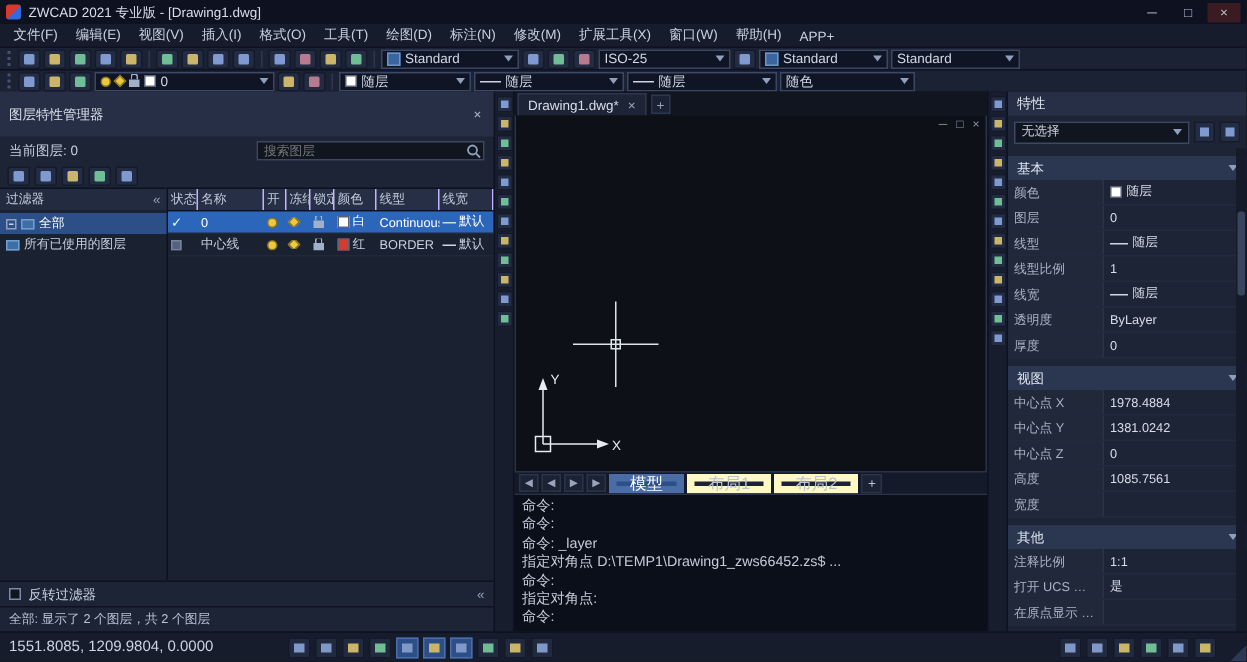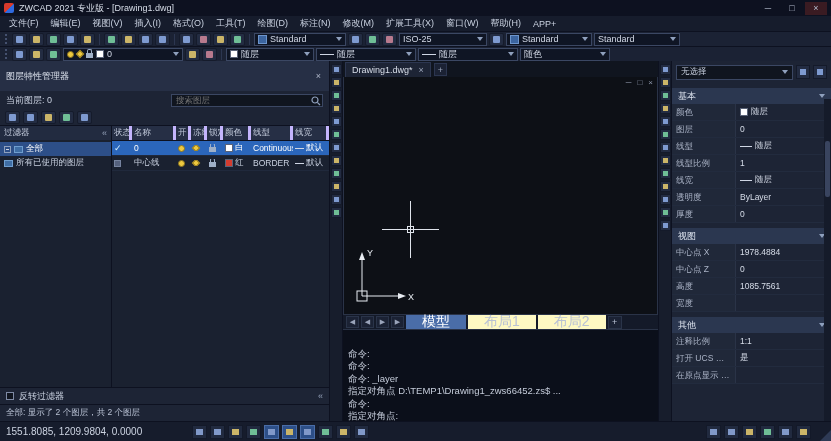--- a/index.html
+++ b/index.html
@@ -58,21 +58,21 @@
   .tree{padding:2px 0}
   .tree-row{height:14px;display:flex;align-items:center;gap:3px;padding:0 4px;font-size:8.5px;white-space:nowrap;overflow:hidden}
   .tree-row.selected{background:#2d4f88;color:#fff}
   .tree-row.child{}
   .expander{width:7px;height:7px;border:1px solid #8fa0bd;position:relative;flex:0 0 auto}
   .expander::before{content:"";position:absolute;left:1px;top:2px;width:3px;height:1px;background:#cfd6e4}
   .tree-icon{width:9px;height:7px;background:#3f6ea5;border:1px solid #6f9ecf;flex:0 0 auto}
   .layers-pane{flex:1;display:flex;flex-direction:column;background:#1a2130;overflow:hidden}
   .grid-row{display:grid;grid-template-columns:20px 44px 15px 16px 16px 28px 42px 1fr;align-items:center;height:15px;font-size:8.5px}
   .grid-head{background:#262f45;border-bottom:1px solid #0d1120;color:#c2cadb;flex:0 0 auto}
-  .grid-head .cell{border-right:3px solid #c4b5fd;height:100%}
+  .grid-head .cell{border-right:1px solid #c4b5fd;height:100%}
   .cell{padding:0 2px;display:flex;align-items:center;gap:2px;overflow:hidden;white-space:nowrap}
   .layer-row{border-bottom:1px solid #20293c}
   .layer-row.selected{background:#2b66bb;color:#fff}
   .check-mark{color:#d8f3ff;font-size:9px}
   .status-dot{width:7px;height:7px;background:#55617d;border:1px solid #76839f;flex:0 0 auto}
   .invert-row{height:17px;display:flex;align-items:center;gap:5px;padding:0 6px;border-top:1px solid #0d1120;font-size:9px;flex:0 0 auto}
   .checkbox{width:8px;height:8px;border:1px solid #7e8aa5;background:#10151f;flex:0 0 auto}
   .panel-status{height:17px;display:flex;align-items:center;padding:0 6px;font-size:8.5px;color:#b9c2d4;border-top:1px solid #0d1120;flex:0 0 auto}
 
   
@@ -95,26 +95,26 @@
   .child-controls span{cursor:default}
   .crosshair{position:absolute;left:21%;top:64%}
   .ch-h{position:absolute;left:-28px;top:0;width:57px;height:1px;background:#dfe4ec}
   .ch-v{position:absolute;left:0;top:-28px;width:1px;height:57px;background:#dfe4ec}
   .pickbox{position:absolute;left:-3px;top:-3px;width:7px;height:7px;border:1px solid #dfe4ec}
   .ucs{position:absolute;left:6px;bottom:8px}
 
   
   .layout-bar{height:15px;background:#141a29;display:flex;align-items:center;gap:2px;padding:0 3px;border-top:1px solid #2a3347;flex:0 0 auto}
   .nav-btn{width:13px;height:12px;font-size:7px;color:#9aa4ba;display:flex;align-items:center;justify-content:center;background:#1b2234;border:1px solid #2a3449}
-  .lt-tab{height:13px;padding:0 9px;display:flex;align-items:center;font-size:14px;background:#1b2234;border:7px solid #fef9c3;color:#b9c2d4;white-space:nowrap}
+  .lt-tab{height:13px;padding:0 9px;display:flex;align-items:center;font-size:11px;background:#1b2234;border:5px solid #fef9c3;color:#b9c2d4;white-space:nowrap}
   .lt-tab.active{background:#2d4f88;color:#fff;border-color:#4a6da8}
   .lt-plus{width:14px;height:13px;display:flex;align-items:center;justify-content:center;background:#1b2234;border:1px solid #2a3449;color:#b9c2d4;font-size:9px}
 
   
-  .cmd{height:92px;background:#0b0f1a;border-top:1px solid #2a3347;padding:18px 5px;font-size:9.5px;line-height:12.4px;color:#c5ccda;overflow:hidden;flex:0 0 auto}
+  .cmd{height:92px;background:#0b0f1a;border-top:1px solid #2a3347;padding:2px 5px;font-size:9.5px;line-height:12.4px;color:#c5ccda;overflow:hidden;flex:0 0 auto}
   .cmd-line{white-space:nowrap;overflow:hidden}
 
   
   .props{width:160px;background:#1d2435;border-left:1px solid #0d1120;display:flex;flex-direction:column;position:relative;overflow:hidden;flex:0 0 auto}
   .props-title{height:16px;display:flex;align-items:center;padding:0 6px;background:#262f45;font-size:9.5px;color:#dbe1ec;flex:0 0 auto}
   .selector-row{height:22px;display:flex;align-items:center;gap:3px;padding:3px 4px;flex:0 0 auto}
   .selector{flex:1;height:15px;background:#10151f;border:1px solid #3b4763;display:flex;align-items:center;padding:0 4px;font-size:8.5px;gap:3px}
   .sel-btn{width:14px;height:14px;background:#232c42;border:1px solid #141a2a;position:relative;flex:0 0 auto}
   .sel-btn::after{content:"";position:absolute;inset:3px;background:#7e9ad0}
   .section-header{height:16px;background:#2b3750;display:flex;align-items:center;padding:0 6px;font-size:9px;color:#e0e6f1;margin-top:5px;flex:0 0 auto}
@@ -432,20 +432,21 @@
       <div class="v-icon"></div>
       <div class="v-icon"></div>
       <div class="v-icon"></div>
       <div class="v-icon"></div>
       <div class="v-icon"></div>
       <div class="v-icon"></div>
       <div class="v-icon"></div>
     </div>
 
     <div class="props">
+      <div class="props-title">特性</div>
       <div class="selector-row">
         <div class="selector">
           <span>无选择</span>
           <div class="caret"></div>
         </div>
         <div class="sel-btn"></div>
         <div class="sel-btn"></div>
       </div>
 
       <div class="section-header">
@@ -502,20 +503,26 @@
         <span>视图</span>
         <div class="caret"></div>
       </div>
       <div class="prow">
         <div class="plabel">中心点 X</div>
         <div class="pvalue">
             <span>1978.4884</span>
           </div>
       </div>
       <div class="prow">
+        <div class="plabel">中心点 Y</div>
+        <div class="pvalue">
+            <span>1381.0242</span>
+          </div>
+      </div>
+      <div class="prow">
         <div class="plabel">中心点 Z</div>
         <div class="pvalue">
             <span>0</span>
           </div>
       </div>
       <div class="prow">
         <div class="plabel">高度</div>
         <div class="pvalue">
             <span>1085.7561</span>
           </div>

